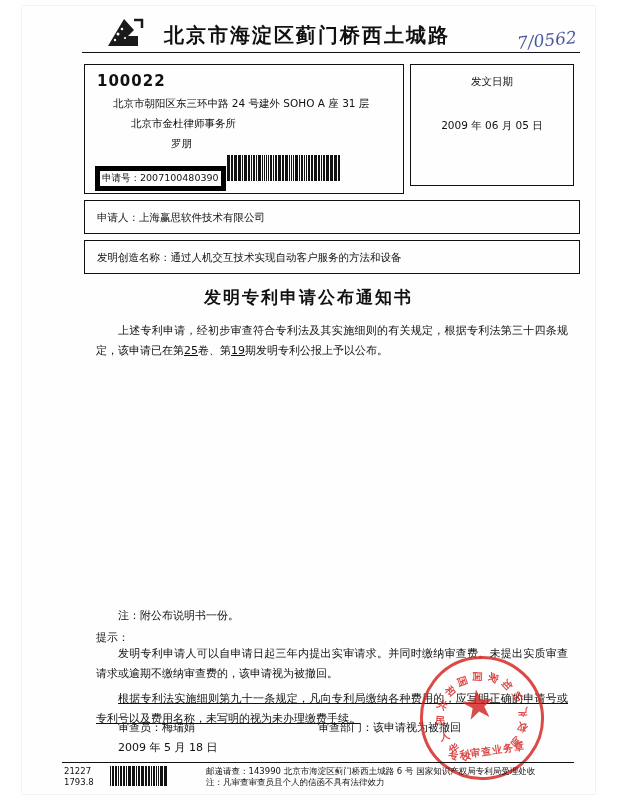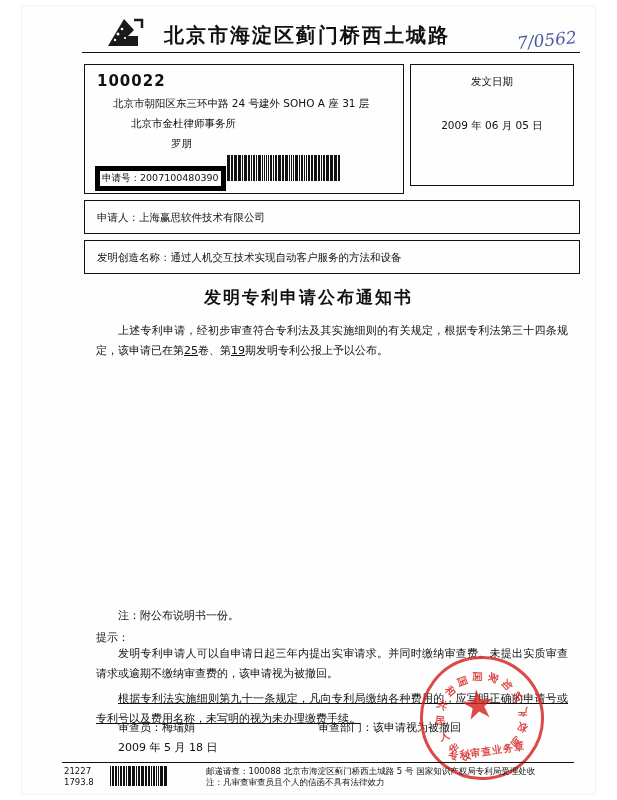--- a/index.html
+++ b/index.html
@@ -398,18 +398,18 @@
       </div>
     </div>
 
     <div class="footer-rule"></div>
     <div class="footer-code">
       <span>21227</span><br>
       <span>1793.8</span>
     </div>
     <div class="footer-barcode" id="barcode-footer"><span style="width:1px"></span><span style="width:2px"></span><span style="width:2px"></span><span style="width:1px"></span><span style="width:2px"></span><span style="width:2px"></span><span style="width:1px"></span><span style="width:3px"></span><span style="width:3px"></span><span style="width:1px"></span><span style="width:2px"></span><span style="width:3px"></span><span style="width:2px"></span><span style="width:2px"></span><span style="width:1px"></span><span style="width:2px"></span><span style="width:1px"></span><span style="width:1px"></span><span style="width:3px"></span><span style="width:3px"></span></div>
     <div class="footer-text">
-      <span class="row2">邮递请查：100088  北京市海淀区蓟门桥西土城路 5 号    国家知识产权局专利局受理处收</span>
+      <span class="row2">邮递请查：143990  北京市海淀区蓟门桥西土城路 6 号    国家知识产权局专利局受理处收</span>
       <span class="row2">注：凡审查审查员且个人的信函不具有法律效力</span>
     </div>
 
   </div>
 </div>
 
 </body></html>

